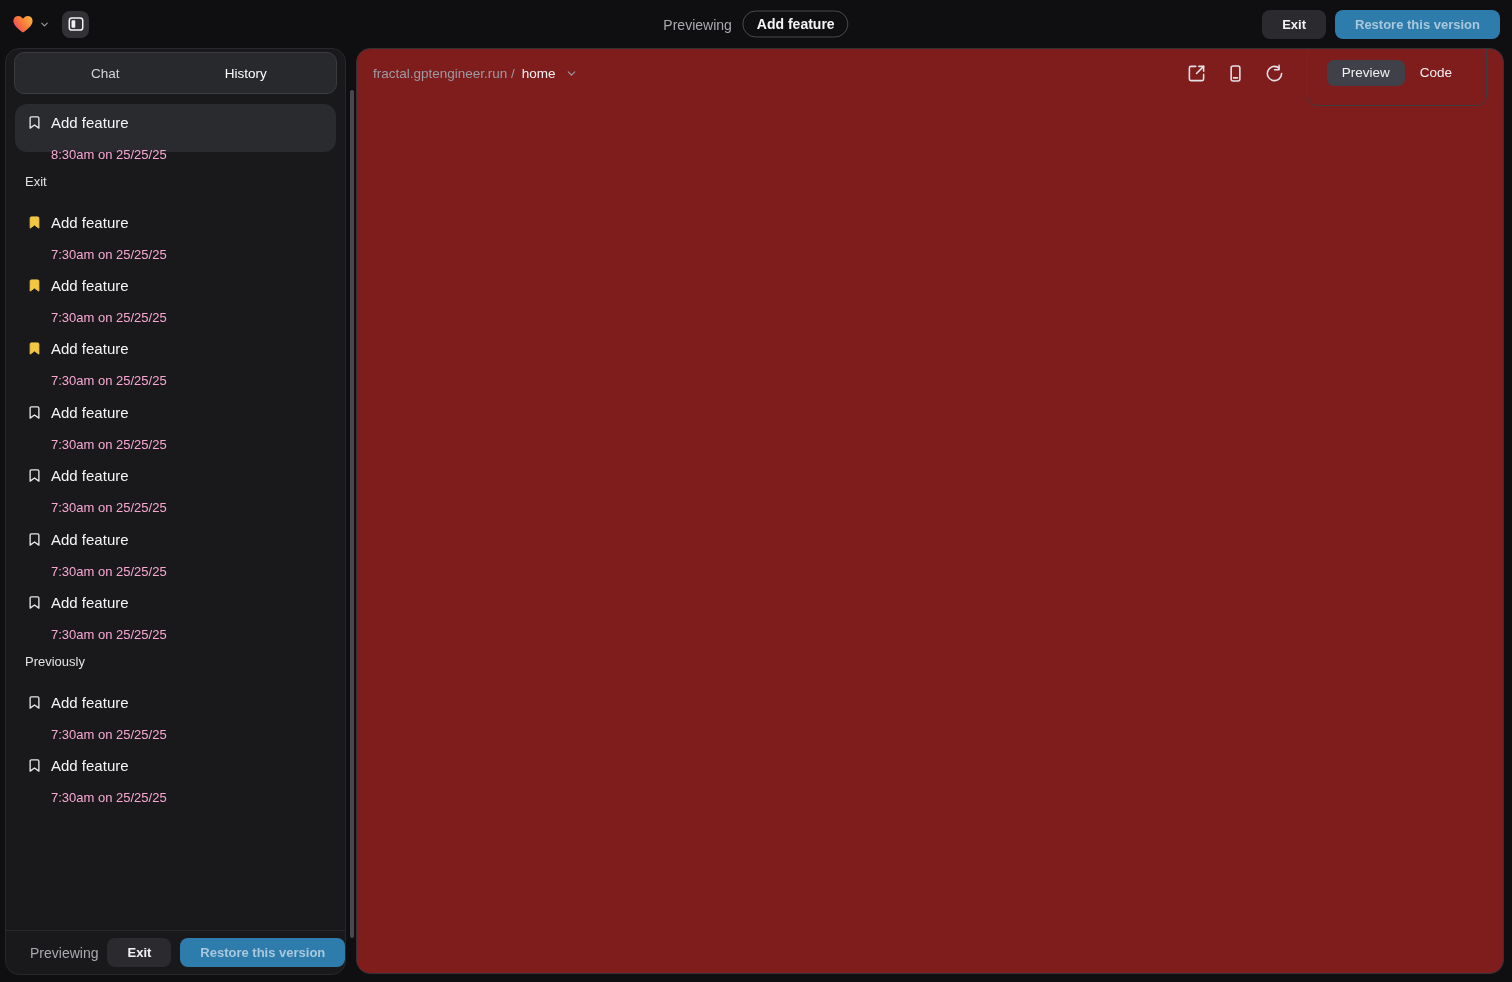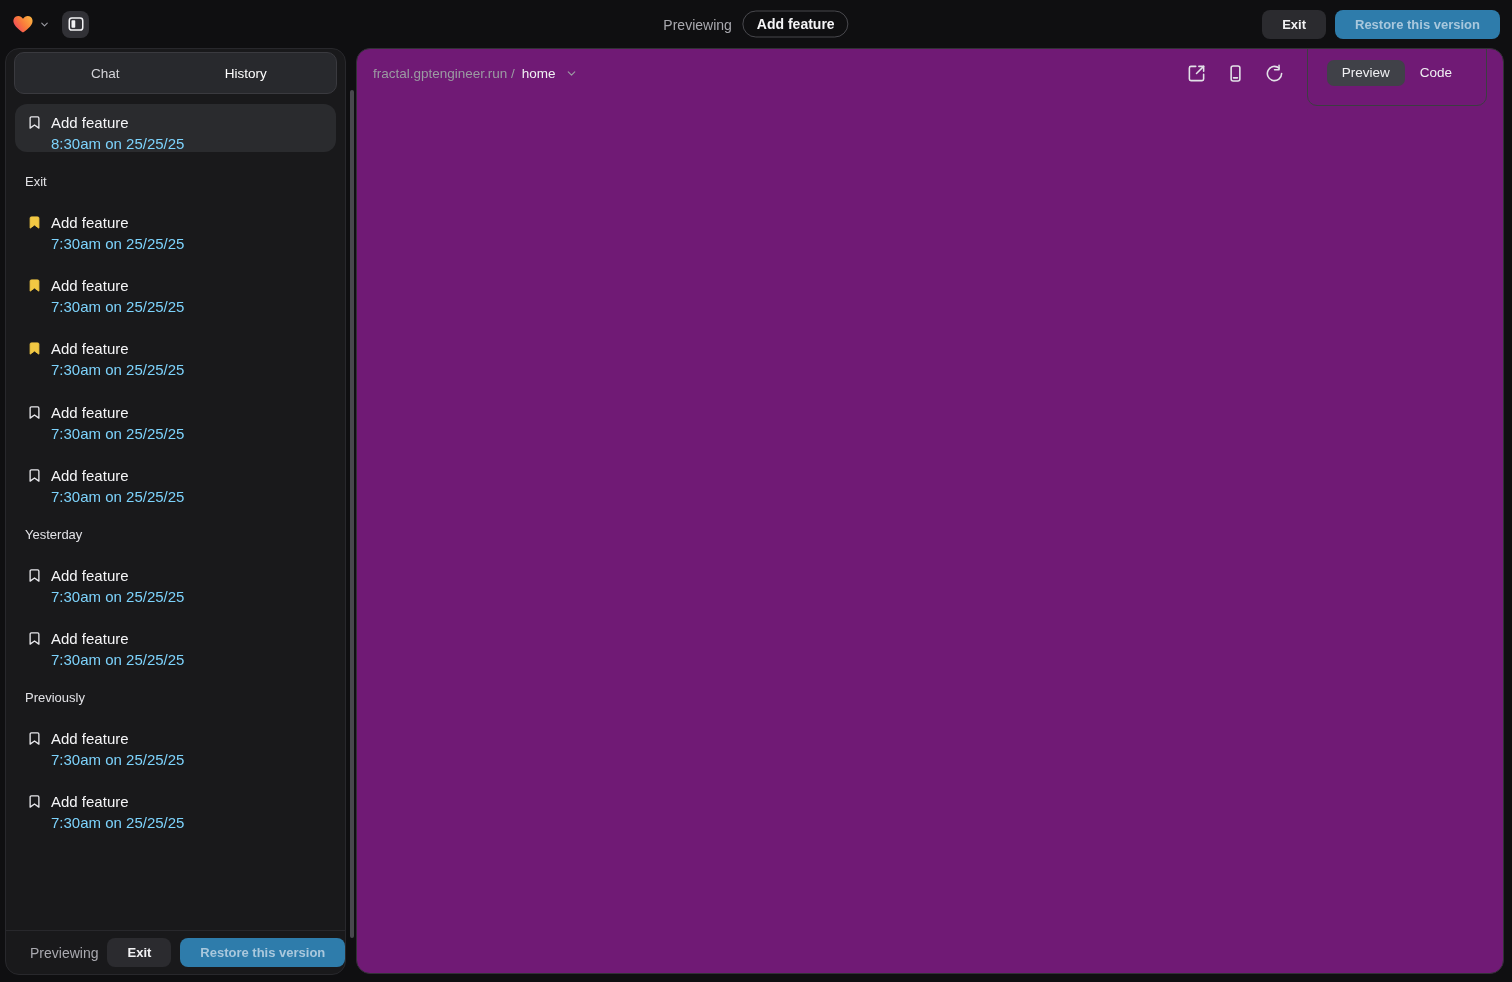--- a/index.html
+++ b/index.html
@@ -85,42 +85,42 @@
     border-radius: 12px;
     padding: 7px 12px 0;
     height: 48px;
     cursor: pointer;
   }
   .item.selected { background: #2a2b2e; }
   .item-row { display: flex; align-items: center; gap: 9px; height: 22px; }
   .bm { width: 15px; height: 15px; flex: none; color: #e8e8ec; }
   .bm svg { width: 15px; height: 15px; }
   .item-title { font-size: 15px; font-weight: 500; color: #f5f5f7; }
-  .item-time { font-size: 15px; color: #7dd3fc; margin-left: 24px; margin-top: 2px; }
+  .item-time { font-size: 13px; color: #f9a8d4; margin-left: 24px; margin-top: 14px; }
 
   .sidebar-footer {
     flex: none; height: 44px;
     border-top: 1px solid #28282c;
     display: flex; align-items: center;
     padding: 0 12px 0 24px; gap: 9px;
   }
   .sidebar-footer .status-text { font-size: 14px; }
   .sidebar-footer .btn-dark { margin-left: auto; }
 
   .scroll-thumb {
     position: absolute; left: 350px; top: 90px;
     width: 4px; height: 848px;
     background: #48484d; border-radius: 2px; cursor: grab;
   }
 
   
   .preview-panel {
     position: absolute; left: 356px; top: 48px;
     width: 1148px; height: 926px;
-    background: #701a75;
+    background: #7f1d1d;
     border: 1px solid #313136;
     border-radius: 14px;
     display: flex; flex-direction: column;
     overflow: hidden;
   }
   .preview-topbar {
     flex: none; height: 48px;
     display: flex; align-items: center;
     padding: 0 16px;
   }
@@ -269,21 +269,20 @@
                 </svg>
               </span>
       <span class="item-title">Add feature</span>
     </div>
     <div class="item-time">7:30am on 25/25/25</div>
   </div>
 </div>
   </div>
 
   <div class="section">
-    <div class="section-title">Yesterday</div>
     <div class="section-items">
   <div class="item">
     <div class="item-row">
       <span class="bm">
                 <svg viewBox="0 0 24 24" fill="none" stroke="currentColor" stroke-width="2.1" stroke-linejoin="round">
                   <path d="M19 21l-7-5-7 5V5a2 2 0 0 1 2-2h10a2 2 0 0 1 2 2z"></path>
                 </svg>
               </span>
       <span class="item-title">Add feature</span>
     </div>

